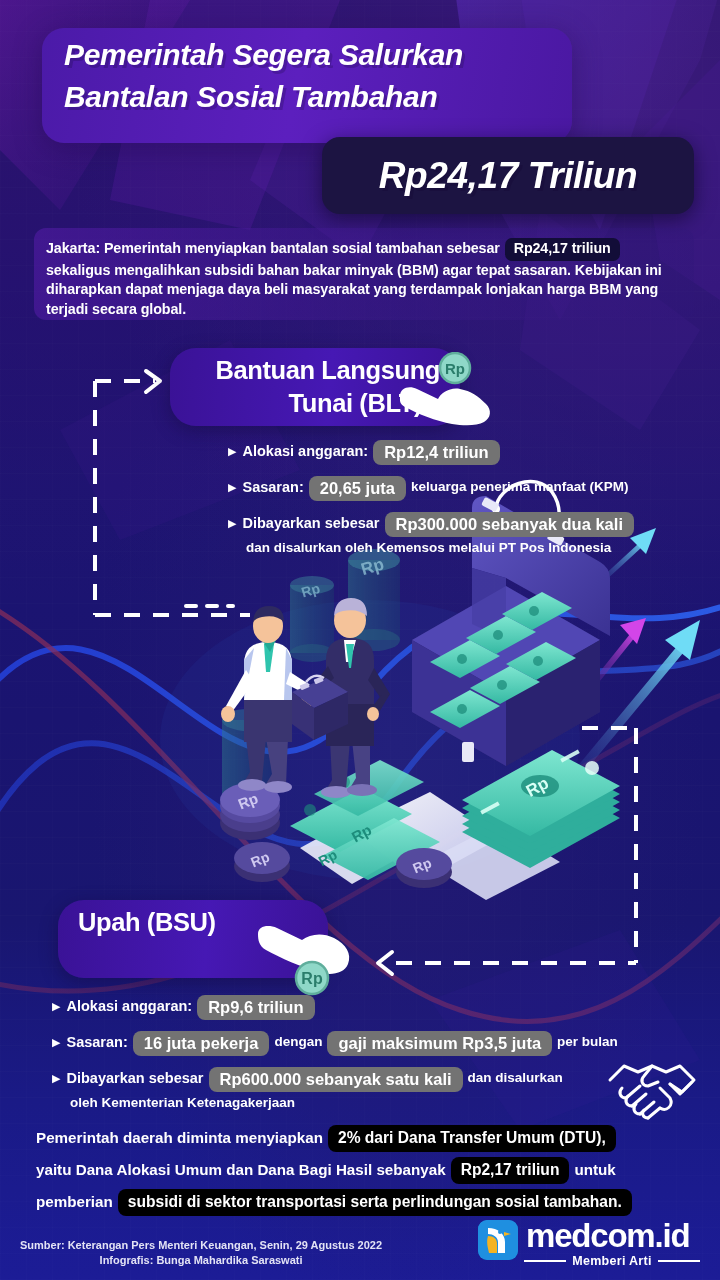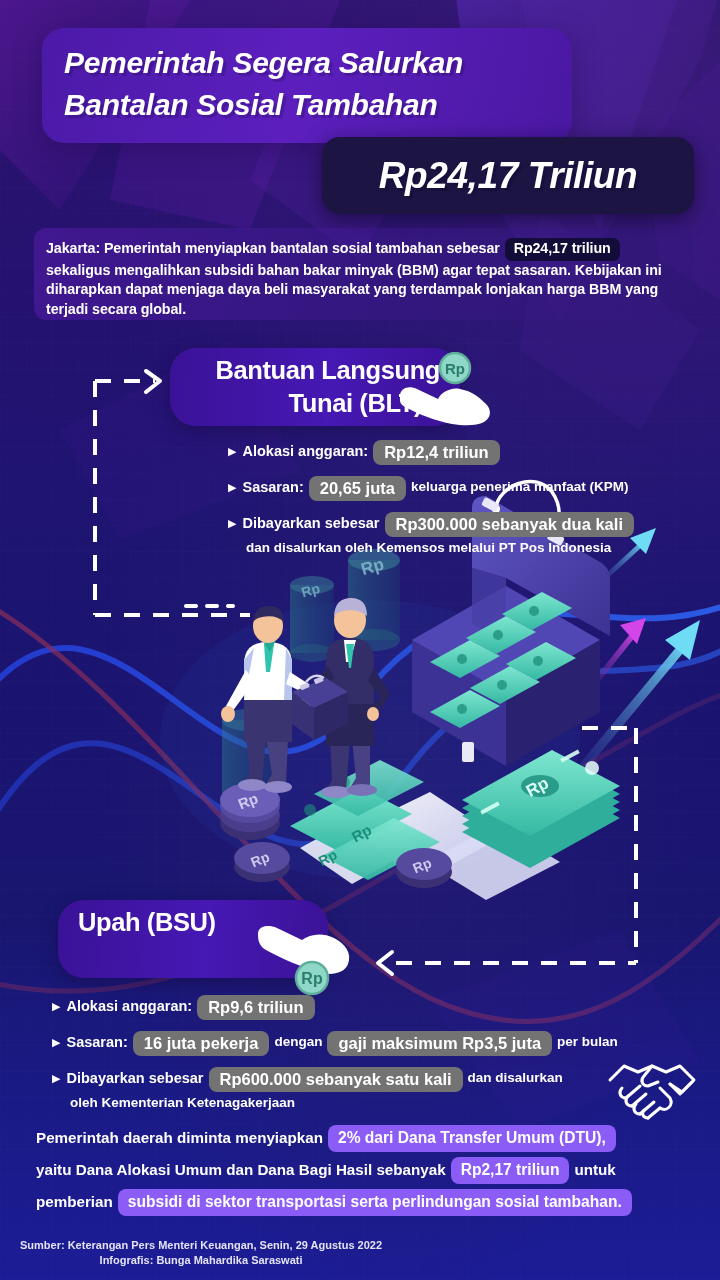--- a/index.html
+++ b/index.html
@@ -37,21 +37,21 @@
     opacity:.55;
   }
   .bg-svg { position:absolute; inset:0; width:720px; height:1280px; }
 
   
   .title-banner {
     position:absolute; left:42px; top:28px; width:530px; height:115px;
     border-radius:22px;
     background:linear-gradient(100deg,#4b1aa8 0%, #5c1fbe 48%, #4a18a2 100%);
     box-shadow:0 6px 26px rgba(40,10,90,.5);
-    padding:14px 22px 0 22px;
+    padding:6px 22px 0 22px;
   }
   .title-banner .line {
     color:#fff; font-size:30px; font-weight:bold; font-style:italic;
     letter-spacing:-.3px; line-height:42px;
     text-shadow:3px 3px 0 rgba(20,5,50,.22);
     white-space:nowrap;
   }
   .amount-badge {
     position:absolute; left:322px; top:137px; width:372px; height:77px;
     border-radius:18px;
@@ -119,21 +119,21 @@
   }
   .btxt.light { font-weight:bold; font-size:13.5px; }
   .bsub { color:#fff; font-size:13.5px; font-weight:bold; line-height:19px;
     width:100%; padding-left:18px; margin-top:1px; }
 
   
   .footer-block { position:absolute; left:36px; top:1122px; width:660px; }
   .footer-block .frow { color:#fff; font-size:15.2px; font-weight:bold;
     line-height:32px; display:flex; align-items:center; flex-wrap:wrap; }
   .fchip {
-    display:inline-block; background:#8b5cf6; color:#fff;
+    display:inline-block; background:#000000; color:#fff;
     border-radius:8px; padding:2px 10px 3px 10px; margin:0 5px;
     font-size:15.6px; font-weight:bold; line-height:22px;
   }
 
   
   .source { position:absolute; left:20px; top:1238px; }
   .source div { color:#e3e3f5; font-size:11px; font-weight:bold; line-height:15px;text-align:center; }
 
   .logo { position:absolute; left:478px; top:1218px; width:222px; height:54px; }
   .logo-mark { position:absolute; left:0; top:2px; width:40px; height:40px;
@@ -531,14 +531,31 @@
       <span>pemberian</span>
       <span class="fchip">subsidi di sektor transportasi serta perlindungan sosial tambahan.</span>
     </div>
   </div>
 
   <div class="source">
     <div>Sumber: Keterangan Pers Menteri Keuangan, Senin, 29 Agustus 2022</div>
     <div>Infografis: Bunga Mahardika Saraswati</div>
   </div>
 
+  <div class="logo">
+    <div class="logo-mark">
+      <svg viewBox="0 0 40 40" width="40" height="40">
+        <rect width="40" height="40" rx="9" fill="#1f8fe0"></rect>
+        <path d="M10,8 C20,8 27,14 27,22 L27,33 L20,33 L20,22 C20,17 15,14 10,14 Z" fill="#ffffff"></path>
+        <path d="M10,16 C16,16 19,19 19,24 L19,33 L11,33 C10,28 8,22 10,16 Z" fill="#f5b321"></path>
+        <circle cx="22" cy="12" r="2" fill="#1f8fe0"></circle>
+        <path d="M26,12 L33,14 L26,16 Z" fill="#f5b321"></path>
+      </svg>
+    </div>
+    <div class="logo-word">medcom.id</div>
+    <div class="logo-tag">
+      <span class="bar"></span>
+      <span>Memberi Arti</span>
+      <span class="bar"></span>
+    </div>
+  </div>
 
 </div>
 
 </body></html>

